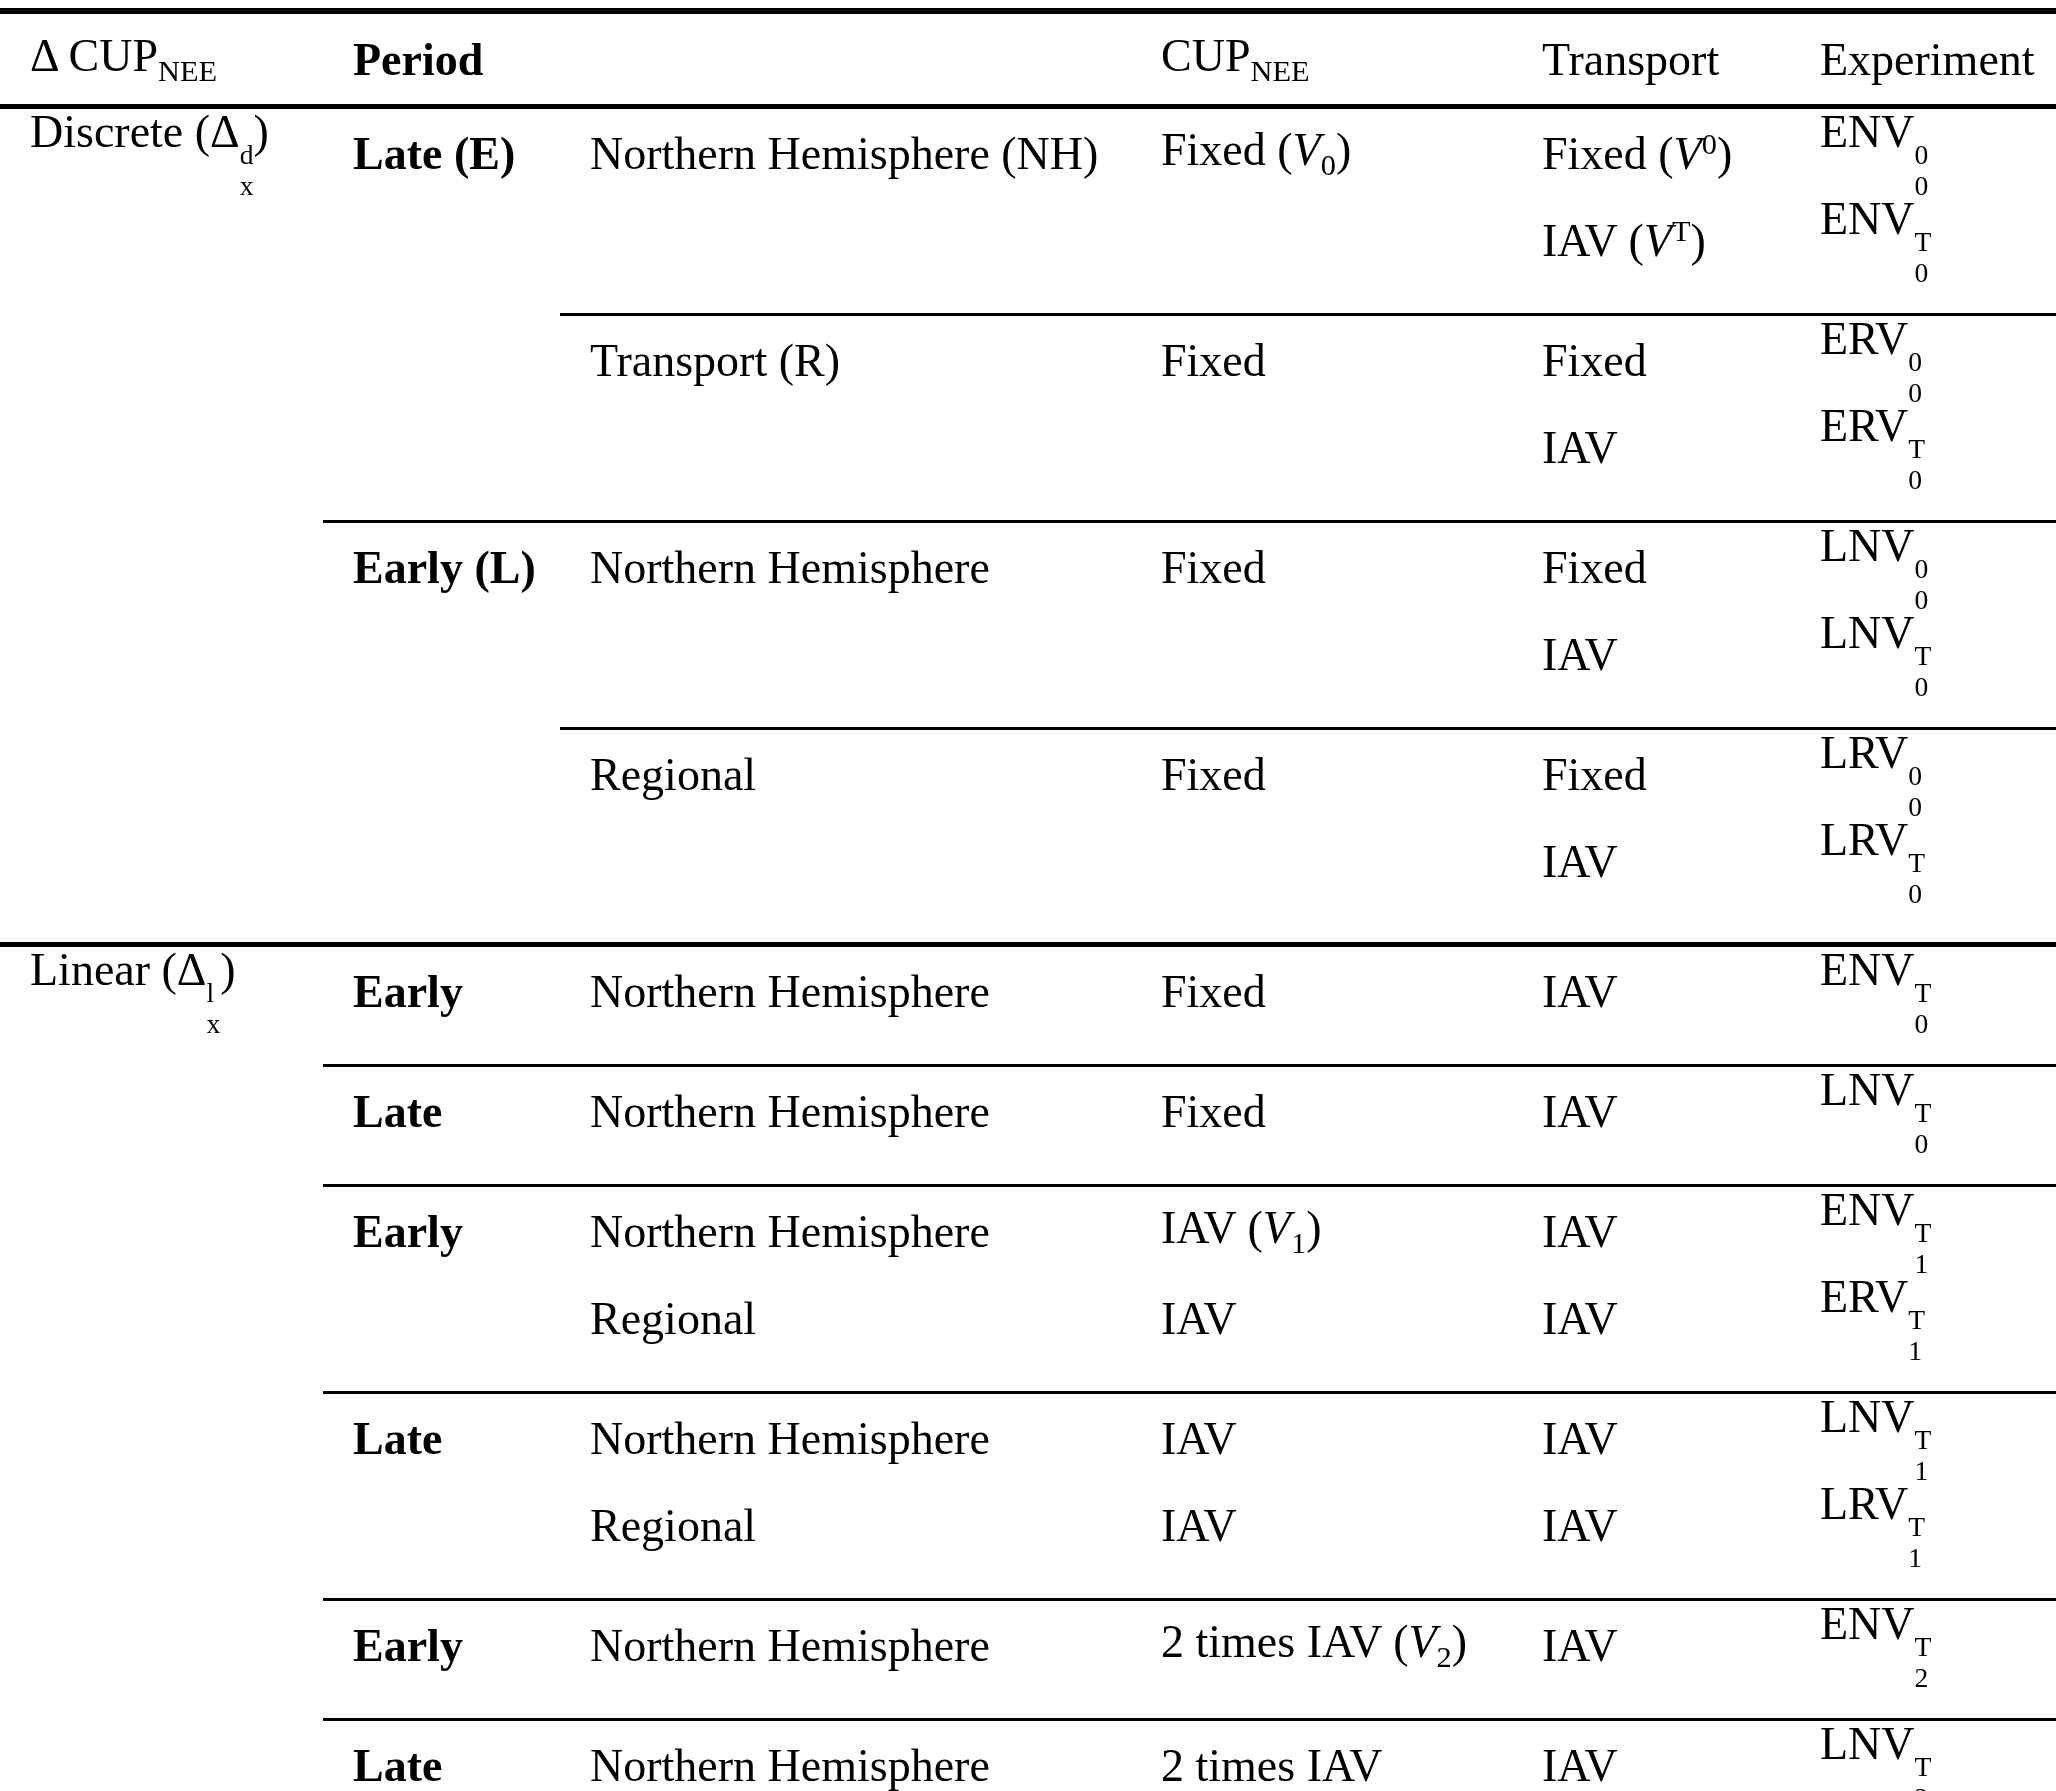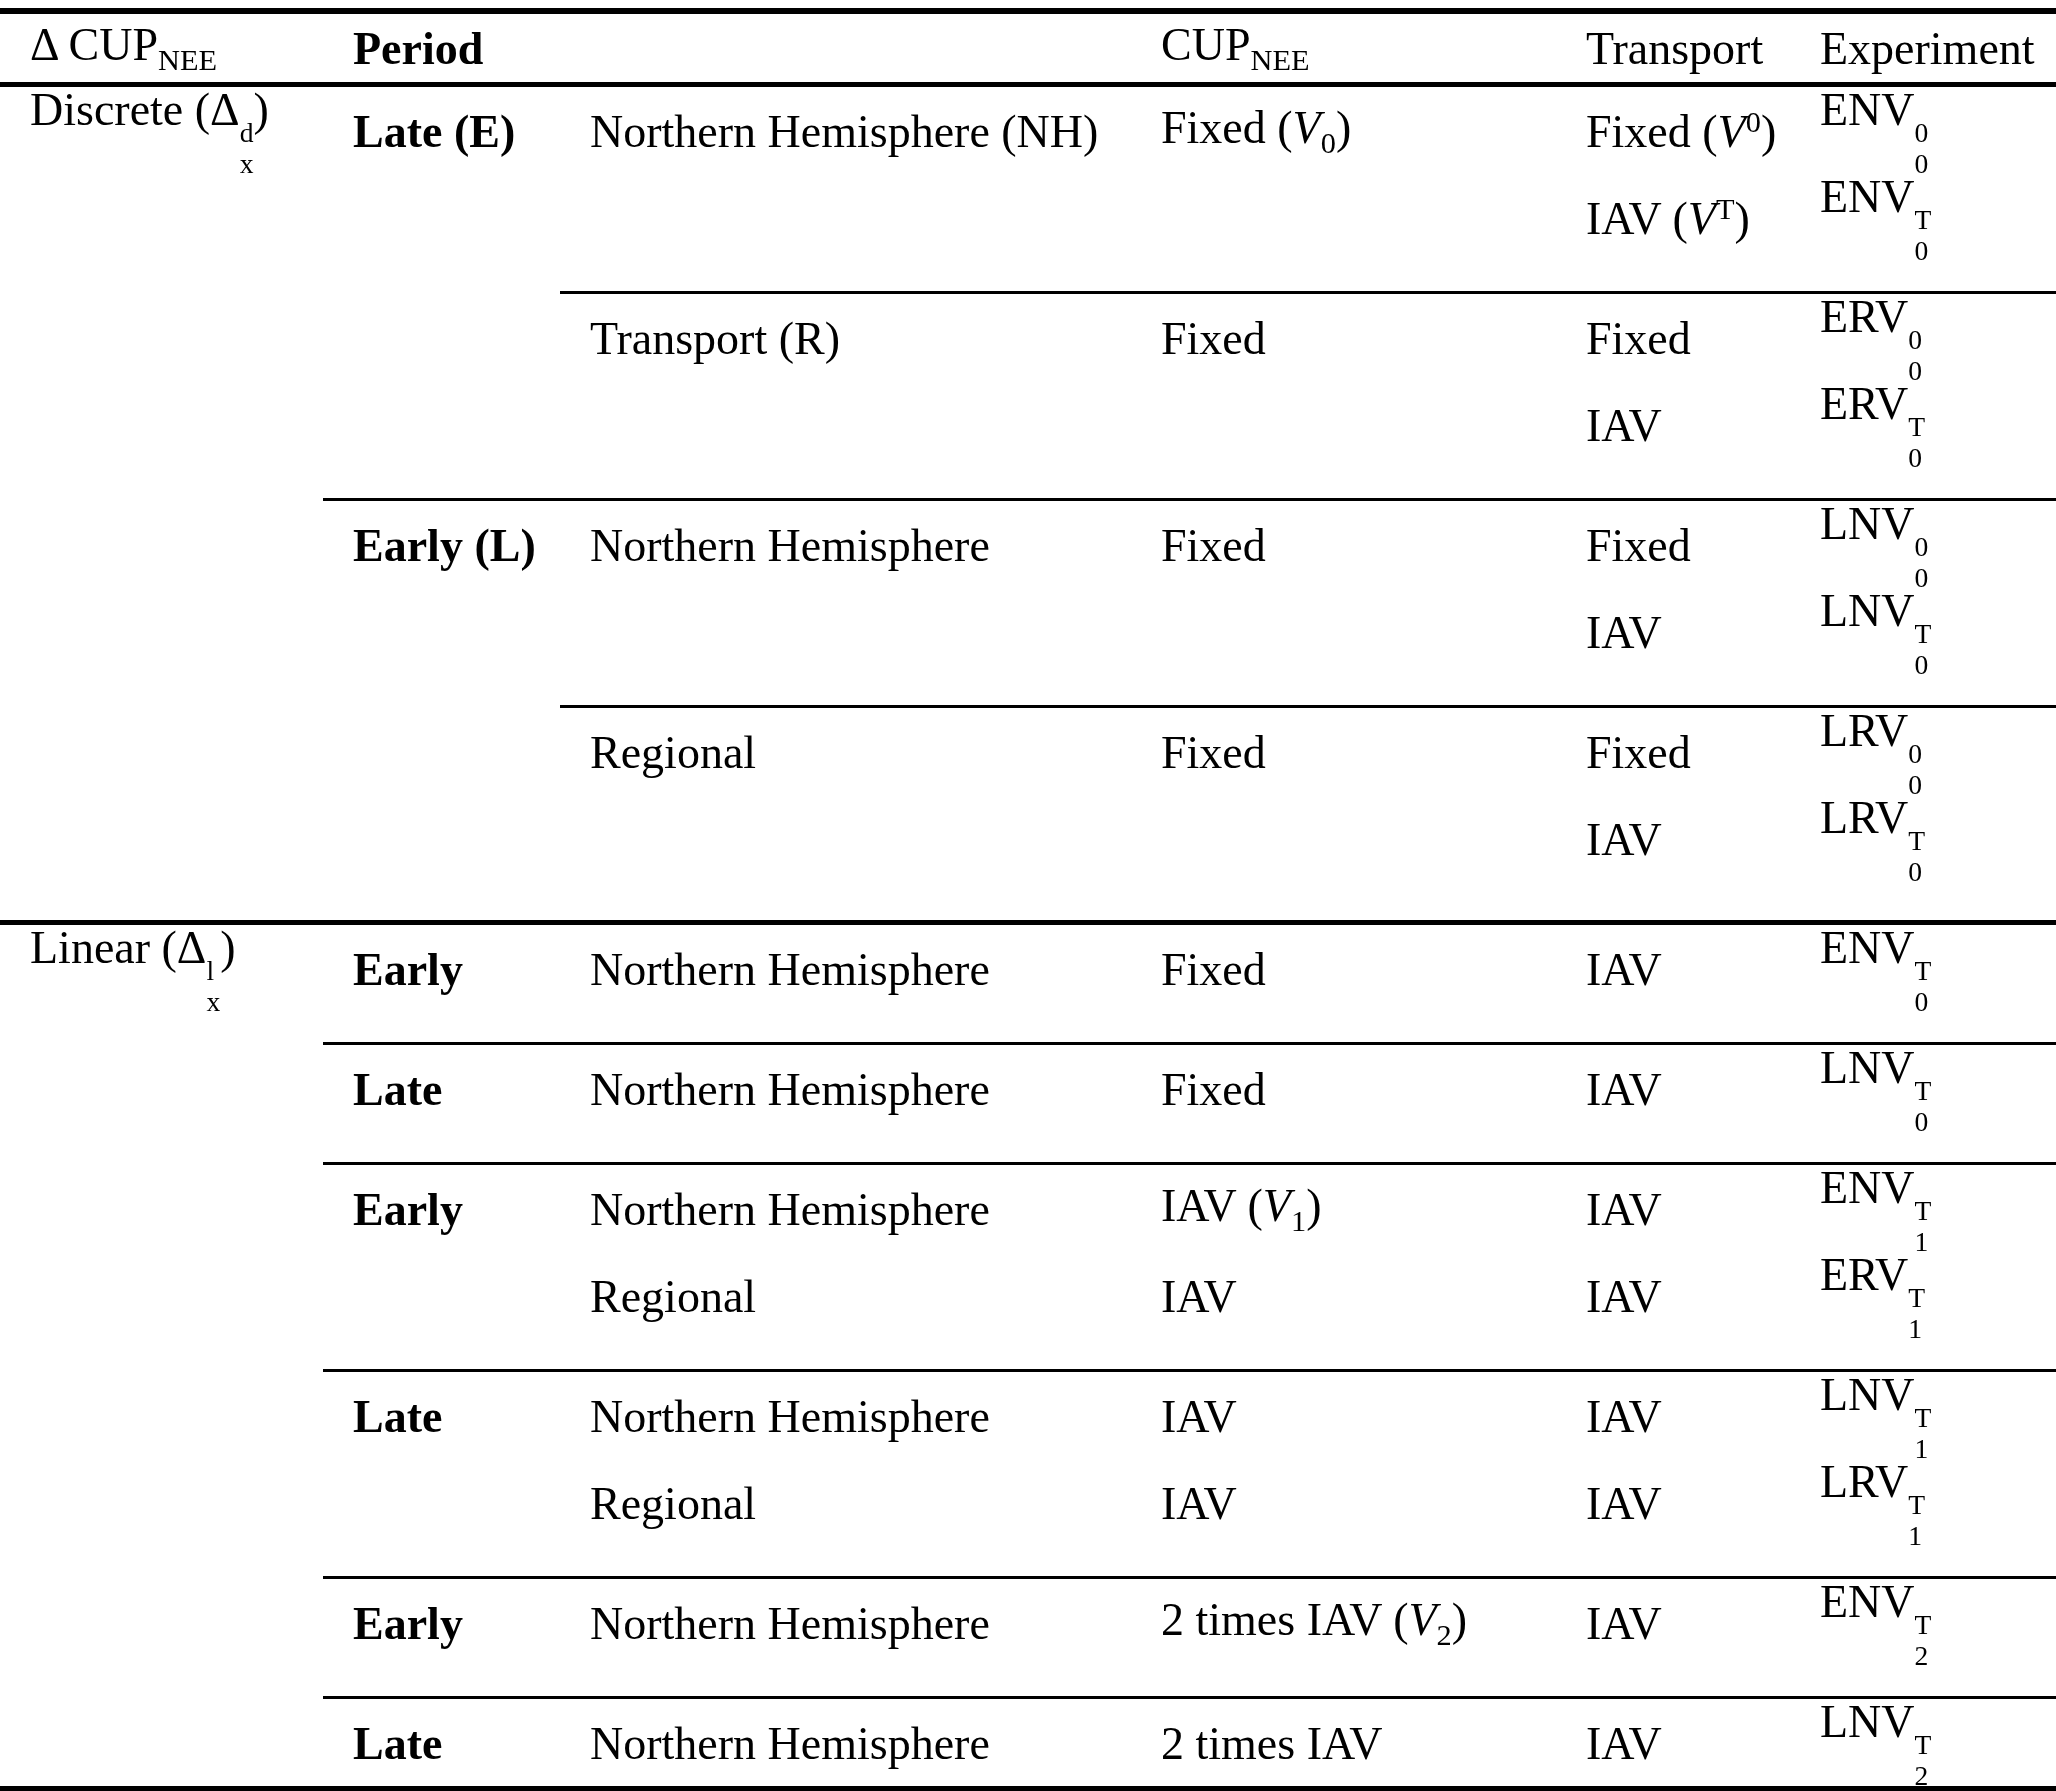--- a/index.html
+++ b/index.html
@@ -27,32 +27,32 @@
   .rule.medium { height: 5px; }
   .rule.m-top8 { margin-top: 8px; }
   .rule.inner  { margin-top: 30px; }
   .rule.group  { margin-top: 38px; }
   .rule.start-period  { margin-left: 323px; width: 1733px; }
   .rule.start-spatial { margin-left: 560px; width: 1496px; }
   .row {
     position: relative;
     height: 87px;
   }
-  .row.header { height: 68px; padding-left: 39px; }
+  .row.header { height: 90px; padding-left: 39px; }
   .cell {
     position: absolute;
     top: 50%;
     transform: translateY(-50%);
     white-space: nowrap;
   }
   .c0 { left: 30px; }
   .c1 { left: 353px; font-weight: bold; }
   .c2 { left: 590px; }
   .c3 { left: 1161px; }
-  .c4 { left: 1542px; margin-left: 44px; }
+  .c4 { left: 1542px; }
   .c5 { left: 1820px; }
   .it { font-style: italic; }
   .sb { font-size: 0.66em; vertical-align: -0.32em; }
   .sp { font-size: 0.66em; vertical-align: 0.48em; }
   .stack {
     display: inline-flex;
     flex-direction: column;
     align-items: flex-start;
     font-size: 0.6em;
     line-height: 1.12;

